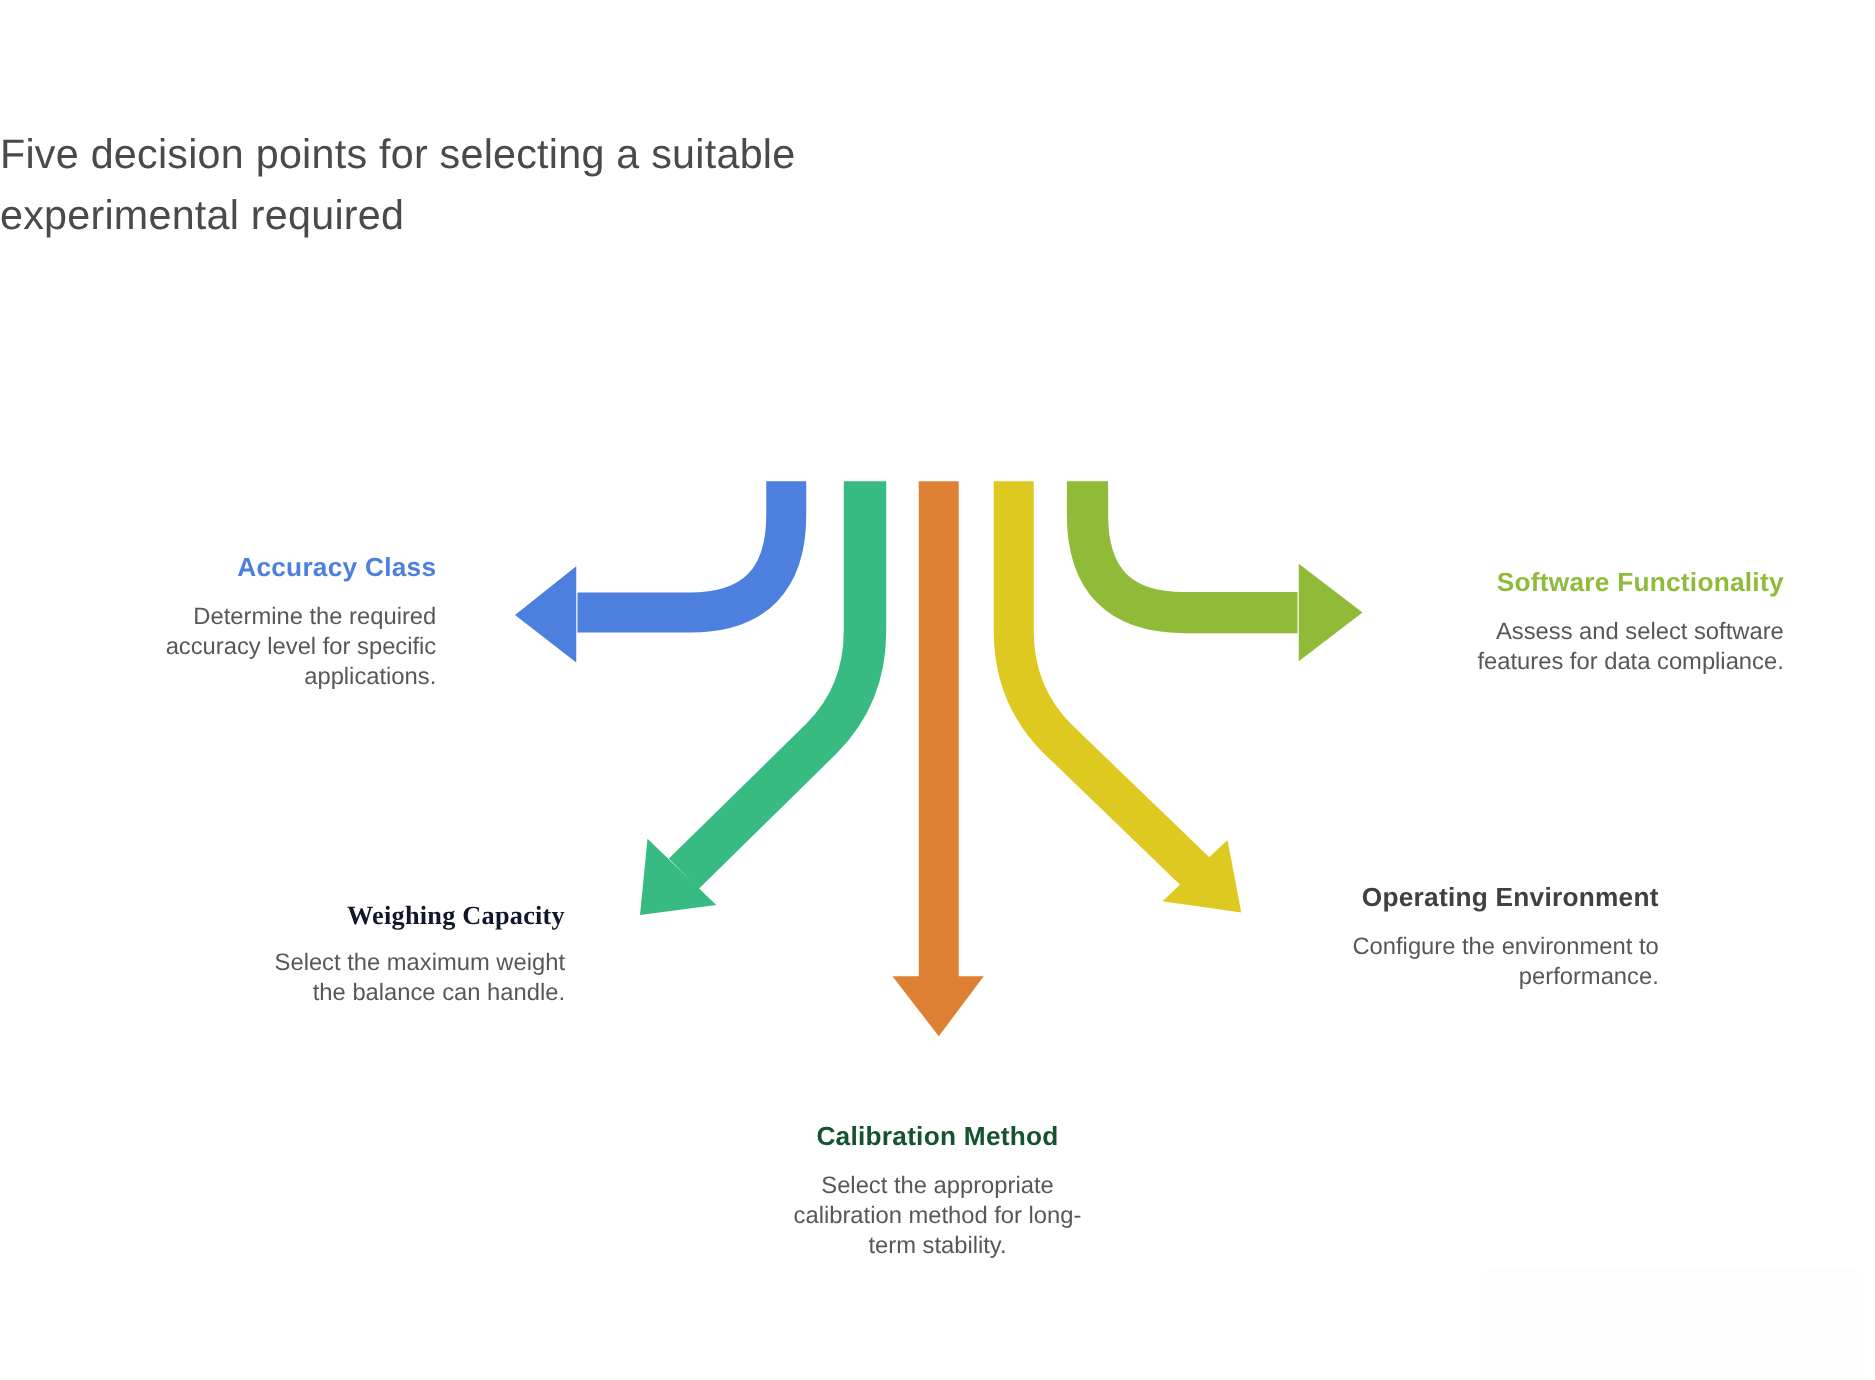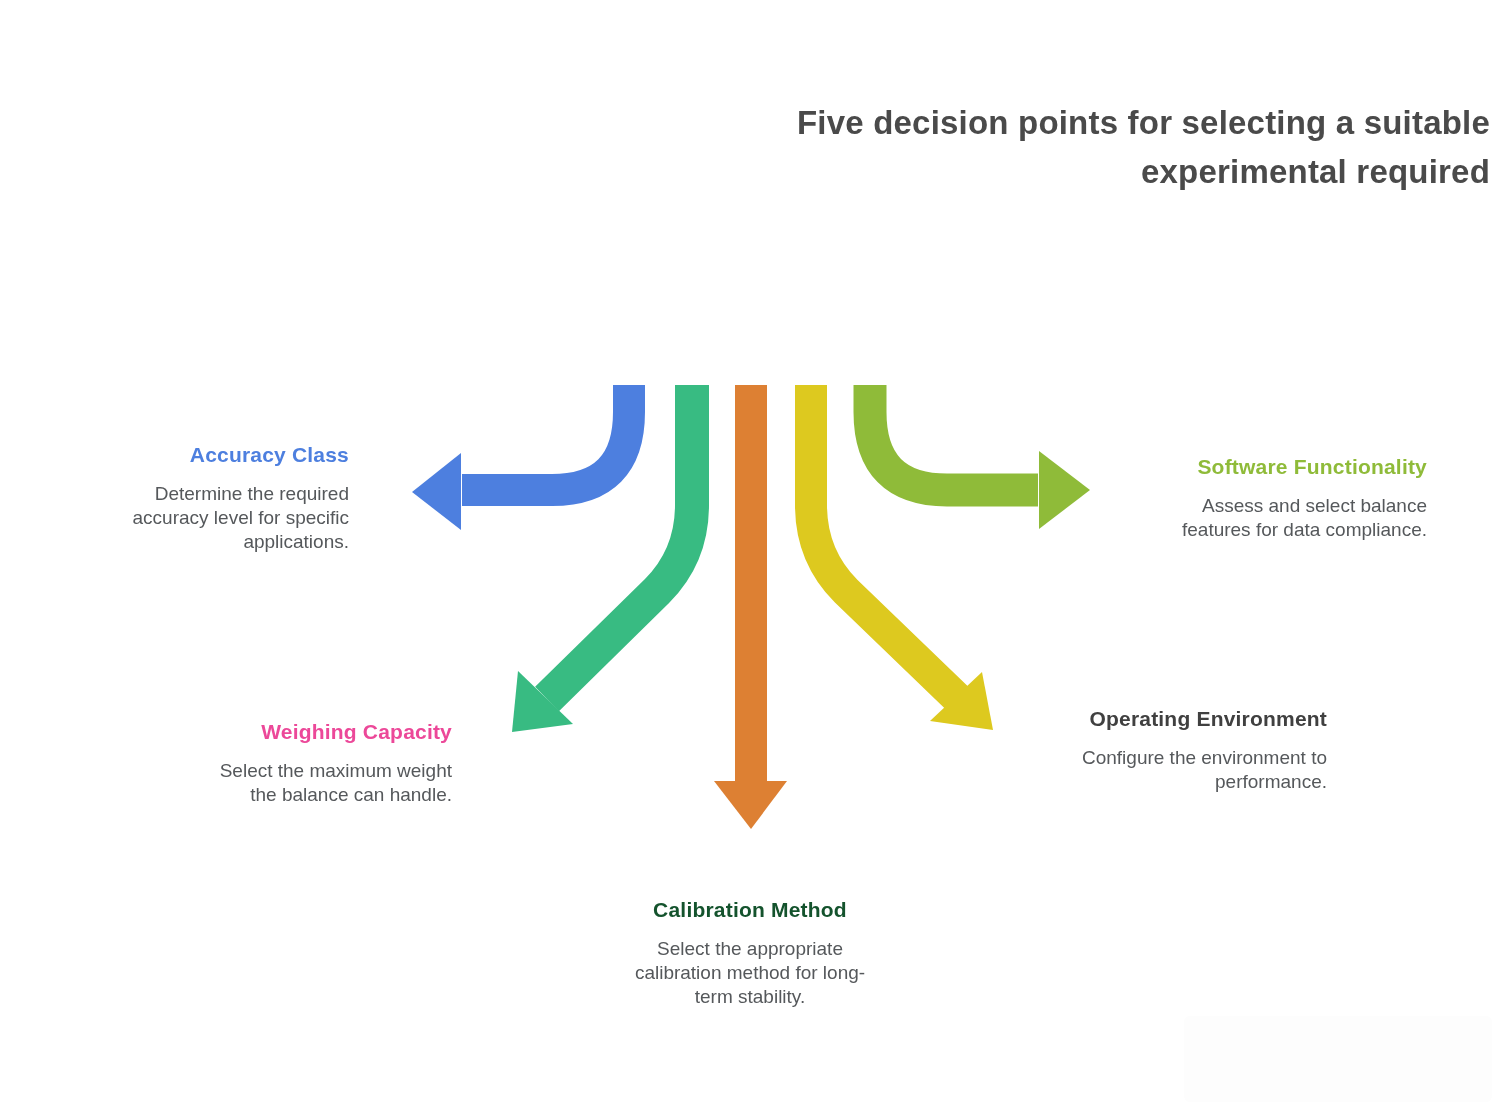--- a/index.html
+++ b/index.html
@@ -13,23 +13,23 @@
     height: 1104px;
     background: #ffffff;
     overflow: hidden;
     font-family: "Liberation Sans", sans-serif;
   }
   #page-title {
     position: absolute;
     top: 98px;
     left: 0;
     width: 1490px;
-    text-align: right;
+    text-align: left;
     font-size: 33px;
-    font-weight: bold;
+    font-weight: normal;
     line-height: 49px;
     letter-spacing: 0.2px;
   }
   #arrow-layer {
     position: absolute;
     left: 0;
     top: 0;
     width: 1500px;
     height: 1104px;
   }
@@ -107,39 +107,39 @@
   </svg>
 
   <div class="tblock align-right" id="block-accuracy">
     <div class="heading" style="color: rgb(77, 127, 223);">Accuracy Class</div>
     <div class="bodyline">Determine the required</div>
     <div class="bodyline">accuracy level for specific</div>
     <div class="bodyline">applications.</div>
   </div>
 
   <div class="tblock align-right" id="block-weighing">
-    <div class="heading" style="color: #ec4899;">Weighing Capacity</div>
+    <div class="heading" style="color: #0f172a; font-family: Liberation Serif, serif;">Weighing Capacity</div>
     <div class="bodyline">Select the maximum weight</div>
     <div class="bodyline">the balance can handle.</div>
   </div>
 
   <div class="tblock align-center" id="block-calibration">
     <div class="heading" style="color: #14532d;">Calibration Method</div>
     <div class="bodyline">Select the appropriate</div>
     <div class="bodyline">calibration method for long-</div>
     <div class="bodyline">term stability.</div>
   </div>
 
   <div class="tblock align-left" id="block-operating">
     <div class="heading" style="color: #404040;">Operating Environment</div>
     <div class="bodyline">Configure the environment to</div>
     <div class="bodyline">performance.</div>
   </div>
 
   <div class="tblock align-left" id="block-software">
     <div class="heading" style="color: rgb(143, 187, 57);">Software Functionality</div>
-    <div class="bodyline">Assess and select balance</div>
+    <div class="bodyline">Assess and select software</div>
     <div class="bodyline">features for data compliance.</div>
   </div>
 
   <div id="watermark-area"></div>
 
 </div>
 
 </body></html>

